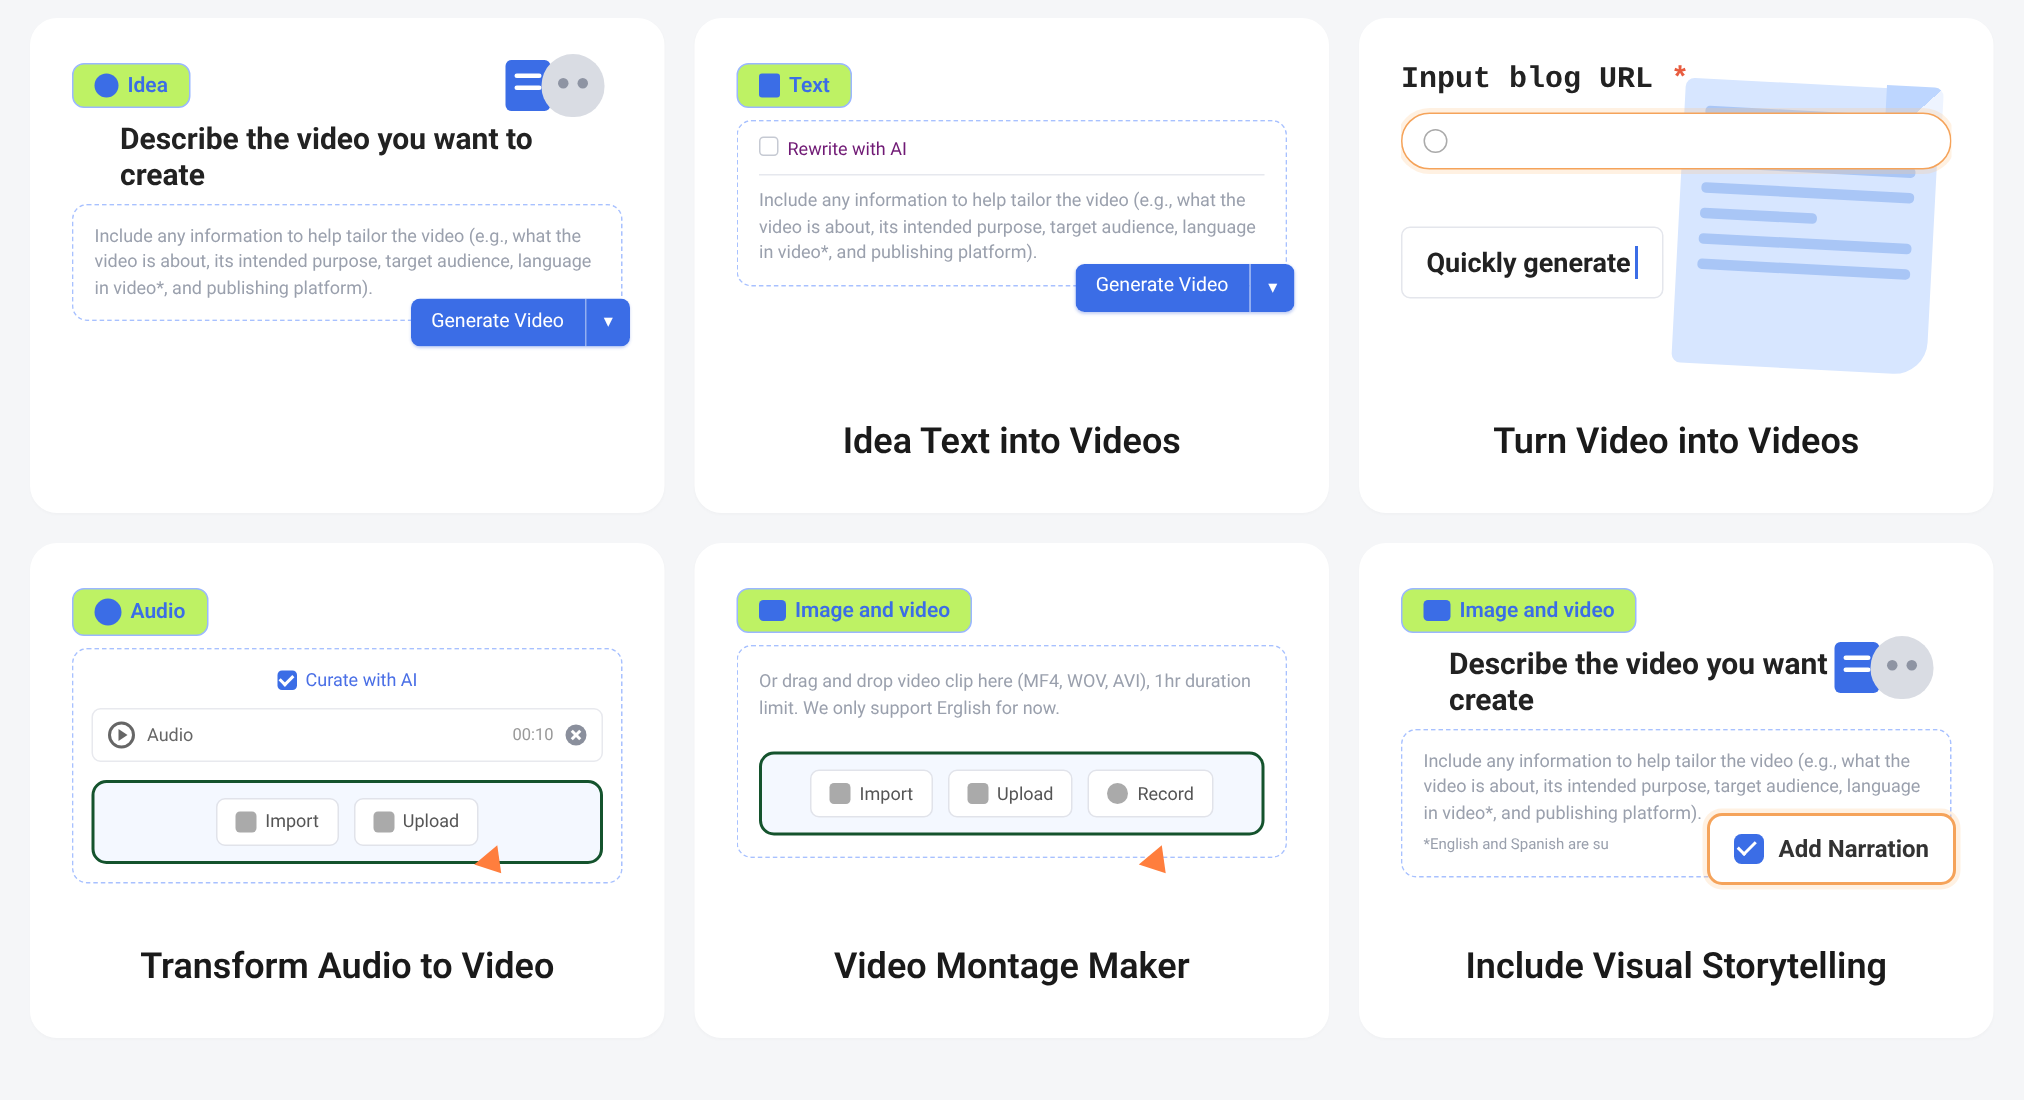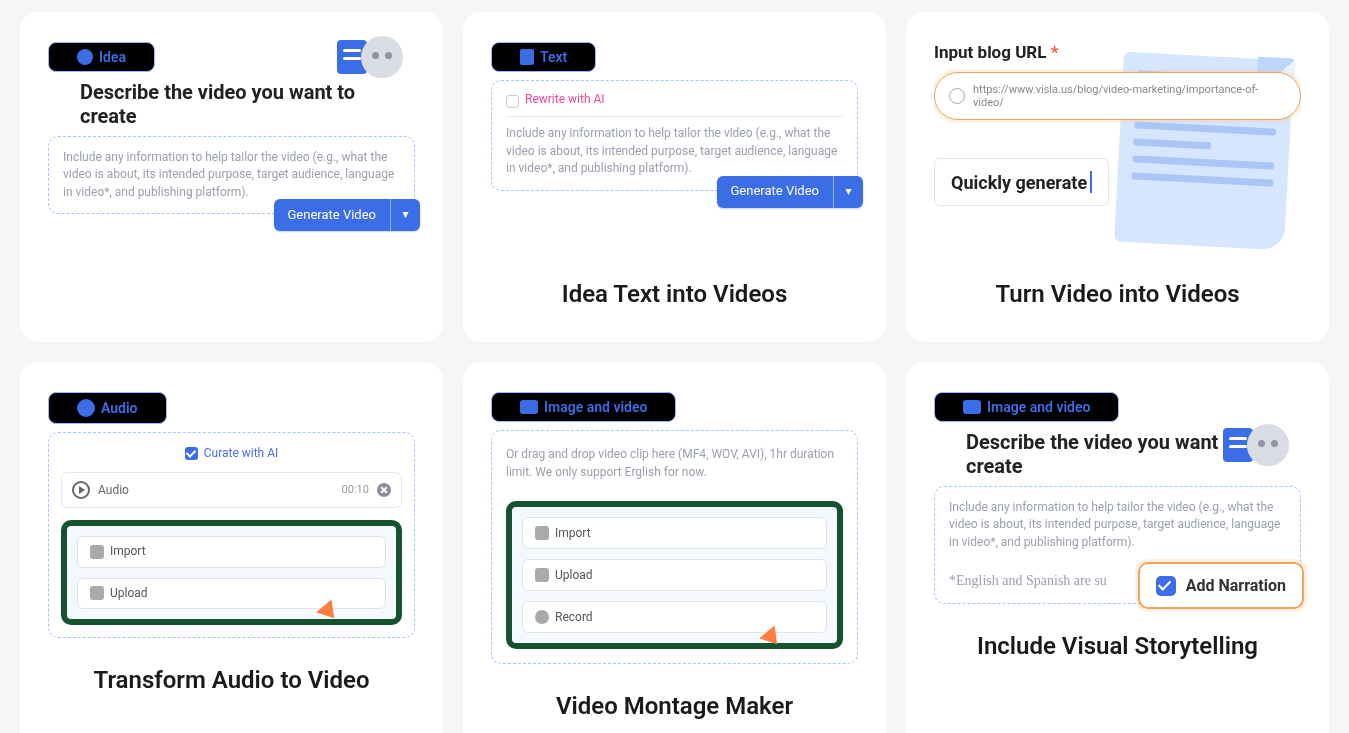--- a/index.html
+++ b/index.html
@@ -33,26 +33,26 @@
     font-weight: 600;
     color: #1a1a1a;
     text-align: center;
   }
 
   
   .tag {
     display: inline-flex;
     align-items: center;
     gap: 6px;
-    background: #000000;
+    background: #bef264;
     border: 1px solid #9ab7ff;
     color: #3b6de6;
     font-weight: 600;
     font-size: 14px;
-    padding: 6px 28px;
+    padding: 6px 14px;
     border-radius: 8px;
     margin-bottom: 8px;
   }
 
   .subhead {
     font-size: 20px;
     font-weight: 700;
     color: #222;
     margin-bottom: 8px;
     position: relative;
@@ -136,21 +136,21 @@
     position:absolute;
     width:7px;height:7px;
     background:#8e94a3;
     border-radius:50%;
     top:16px;
   }
   .robot-ico::before{left:11px;}
   .robot-ico::after{right:11px;}
 
   
-  .url-label { font-size:17px; font-weight:700; color:#222; }
+  .url-label { font-size:20px; font-weight:700; color:#222;font-family:Liberation Mono, monospace; }
   .url-label .ast { color:#e85c3f; }
   .url-box {
     margin-top:10px;
     border:1.5px solid #f5a35a;
     border-radius:26px;
     padding:10px 14px;
     display:flex;
     gap:8px;
     align-items:center;
     font-size:11px;
@@ -217,21 +217,21 @@
     background:#fff;border:1px solid #e8e9ee;border-radius:6px;padding:8px 10px;display:flex;align-items:center;gap:8px;font-size:12px;color:#666;margin-bottom:12px;
   }
   .play-ico{width:18px;height:18px;border:2px solid #666;border-radius:50%;position:relative;}
   .play-ico::after{content:"";position:absolute;left:5px;top:3px;border-left:6px solid #666;border-top:4px solid transparent;border-bottom:4px solid transparent;}
   .time{margin-left:auto;font-size:11px;color:#999;}
   .x-ico{width:14px;height:14px;background:#8a8f9c;border-radius:50%;position:relative;}
   .x-ico::before,.x-ico::after{content:"";position:absolute;left:3px;top:6px;width:8px;height:2px;background:#fff;}
   .x-ico::before{transform:rotate(45deg);}
   .x-ico::after{transform:rotate(-45deg);}
   .btn-row{
-    display:flex;gap:10px;justify-content:center;background:#f4f8ff;border:6px solid #14532d;border-radius:10px;padding:10px;flex-direction:column;
+    display:flex;gap:10px;justify-content:center;background:#f4f8ff;border:2px solid #14532d;border-radius:10px;padding:10px;
   }
   .mini-btn{
     background:#fff;border:1px solid #e1e3ea;border-radius:6px;padding:6px 12px;font-size:12px;color:#555;display:flex;align-items:center;gap:6px;
   }
   .mini-btn .ico{width:14px;height:14px;background:#aaa;border-radius:3px;}
 
   
   .dragdrop{
     border:1.5px dashed #a8c1ff;border-radius:10px;padding:14px;font-size:12px;color:#9aa0ad;line-height:1.5;
   }
@@ -239,21 +239,21 @@
 
   
   .narration-pill{
     position:absolute;right:-4px;bottom:-6px;
     border:2px solid #f5a35a;border-radius:10px;background:#fff;padding:10px 16px;display:flex;align-items:center;gap:10px;font-size:16px;font-weight:700;color:#333;
     box-shadow:0 0 0 3px rgba(255,200,140,.25);
   }
   .narration-pill .chk{width:20px;height:20px;border-radius:5px;}
   .narration-pill .chk::after{left:5px;top:2px;width:5px;height:10px;}
 
-  .footnote{font-size:14px;color:#9aa0ad;margin-top:20px;font-family:Liberation Serif, serif;}
+  .footnote{font-size:10px;color:#9aa0ad;margin-top:6px;}
 
 </style>
 </head>
 <body>
 
 <div class="grid">
 
   <div class="card">
     <div class="illus">
       <span class="tag">
@@ -275,21 +275,21 @@
     </div>
   </div>
 
   <div class="card">
     <div class="illus">
       <span class="tag">
         <span style="width:14px;height:16px;background:#3b6de6;border-radius:2px;display:inline-block;"></span>
         <span>Text</span>
       </span>
       <div class="dashed-box" style="padding-top:10px;">
-        <div style="display:flex;align-items:flex-end;gap:6px;color:#ec4899;font-size:12px;margin-bottom:8px;">
+        <div style="display:flex;align-items:flex-start;gap:6px;color:#701a75;font-size:12px;margin-bottom:8px;">
           <span style="width:13px;height:13px;border:1.5px solid #c6cad3;border-radius:3px;display:inline-block;"></span>
           <span>Rewrite with AI</span>
         </div>
         <div style="border-top:1px solid #e6e8ee;margin-bottom:8px;"></div>
         <span>Include any information to help tailor the video (e.g., what the video is about,  its intended purpose, target audience, language in video*, and publishing platform).</span>
         <div class="gen-btn">
           <span class="lbl">Generate Video</span>
           <span class="caret">▾</span>
         </div>
       </div>
@@ -307,21 +307,20 @@
           <div class="line"></div>
           <div class="line short"></div>
           <div class="line"></div>
           <div class="line"></div>
       </div>
       <div class="url-label">
         <span>Input blog URL</span> <span class="ast">*</span>
       </div>
       <div class="url-box">
         <span class="link-ico"></span>
-        <span>https://www.visla.us/blog/video-marketing/importance-of-video/</span>
       </div>
       <div class="cursor-arrow" style="right:86px;top:78px;"></div>
       <div class="quickgen">
         <span>Quickly generate</span>
           <span class="blink"></span>
       </div>
     </div>
     <div class="card-title">Turn Video into Videos</div>
   </div>
 

